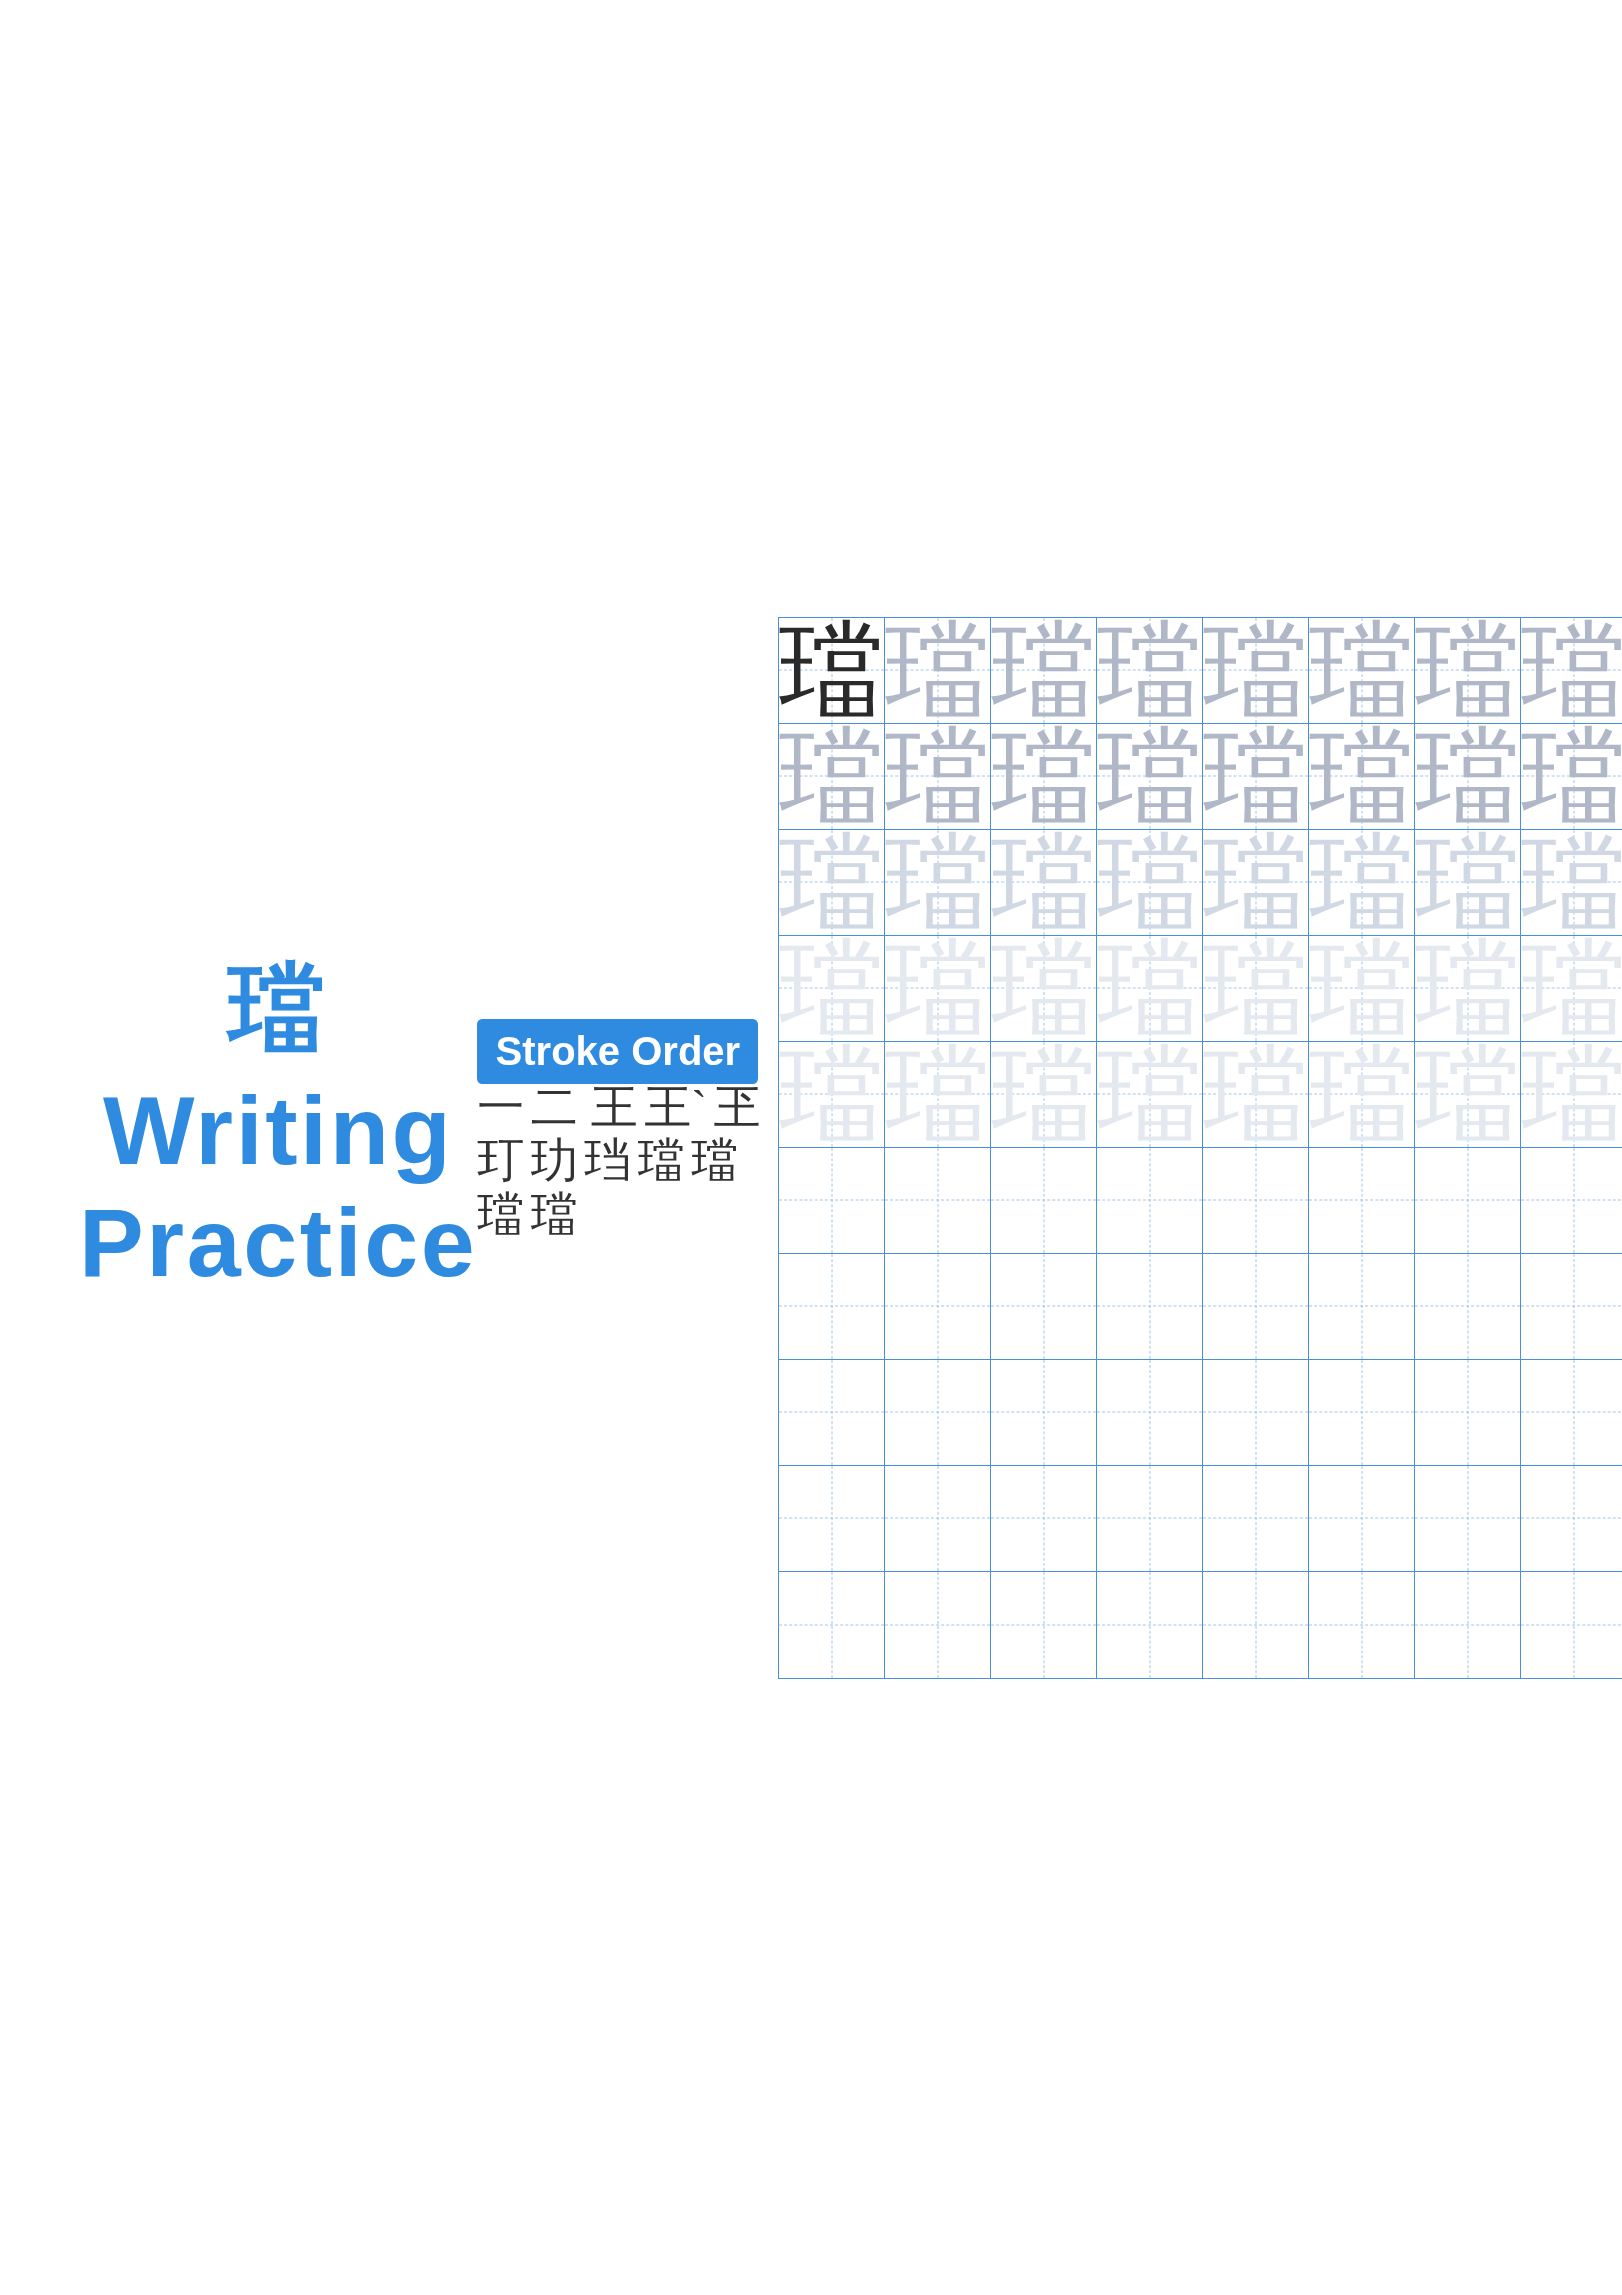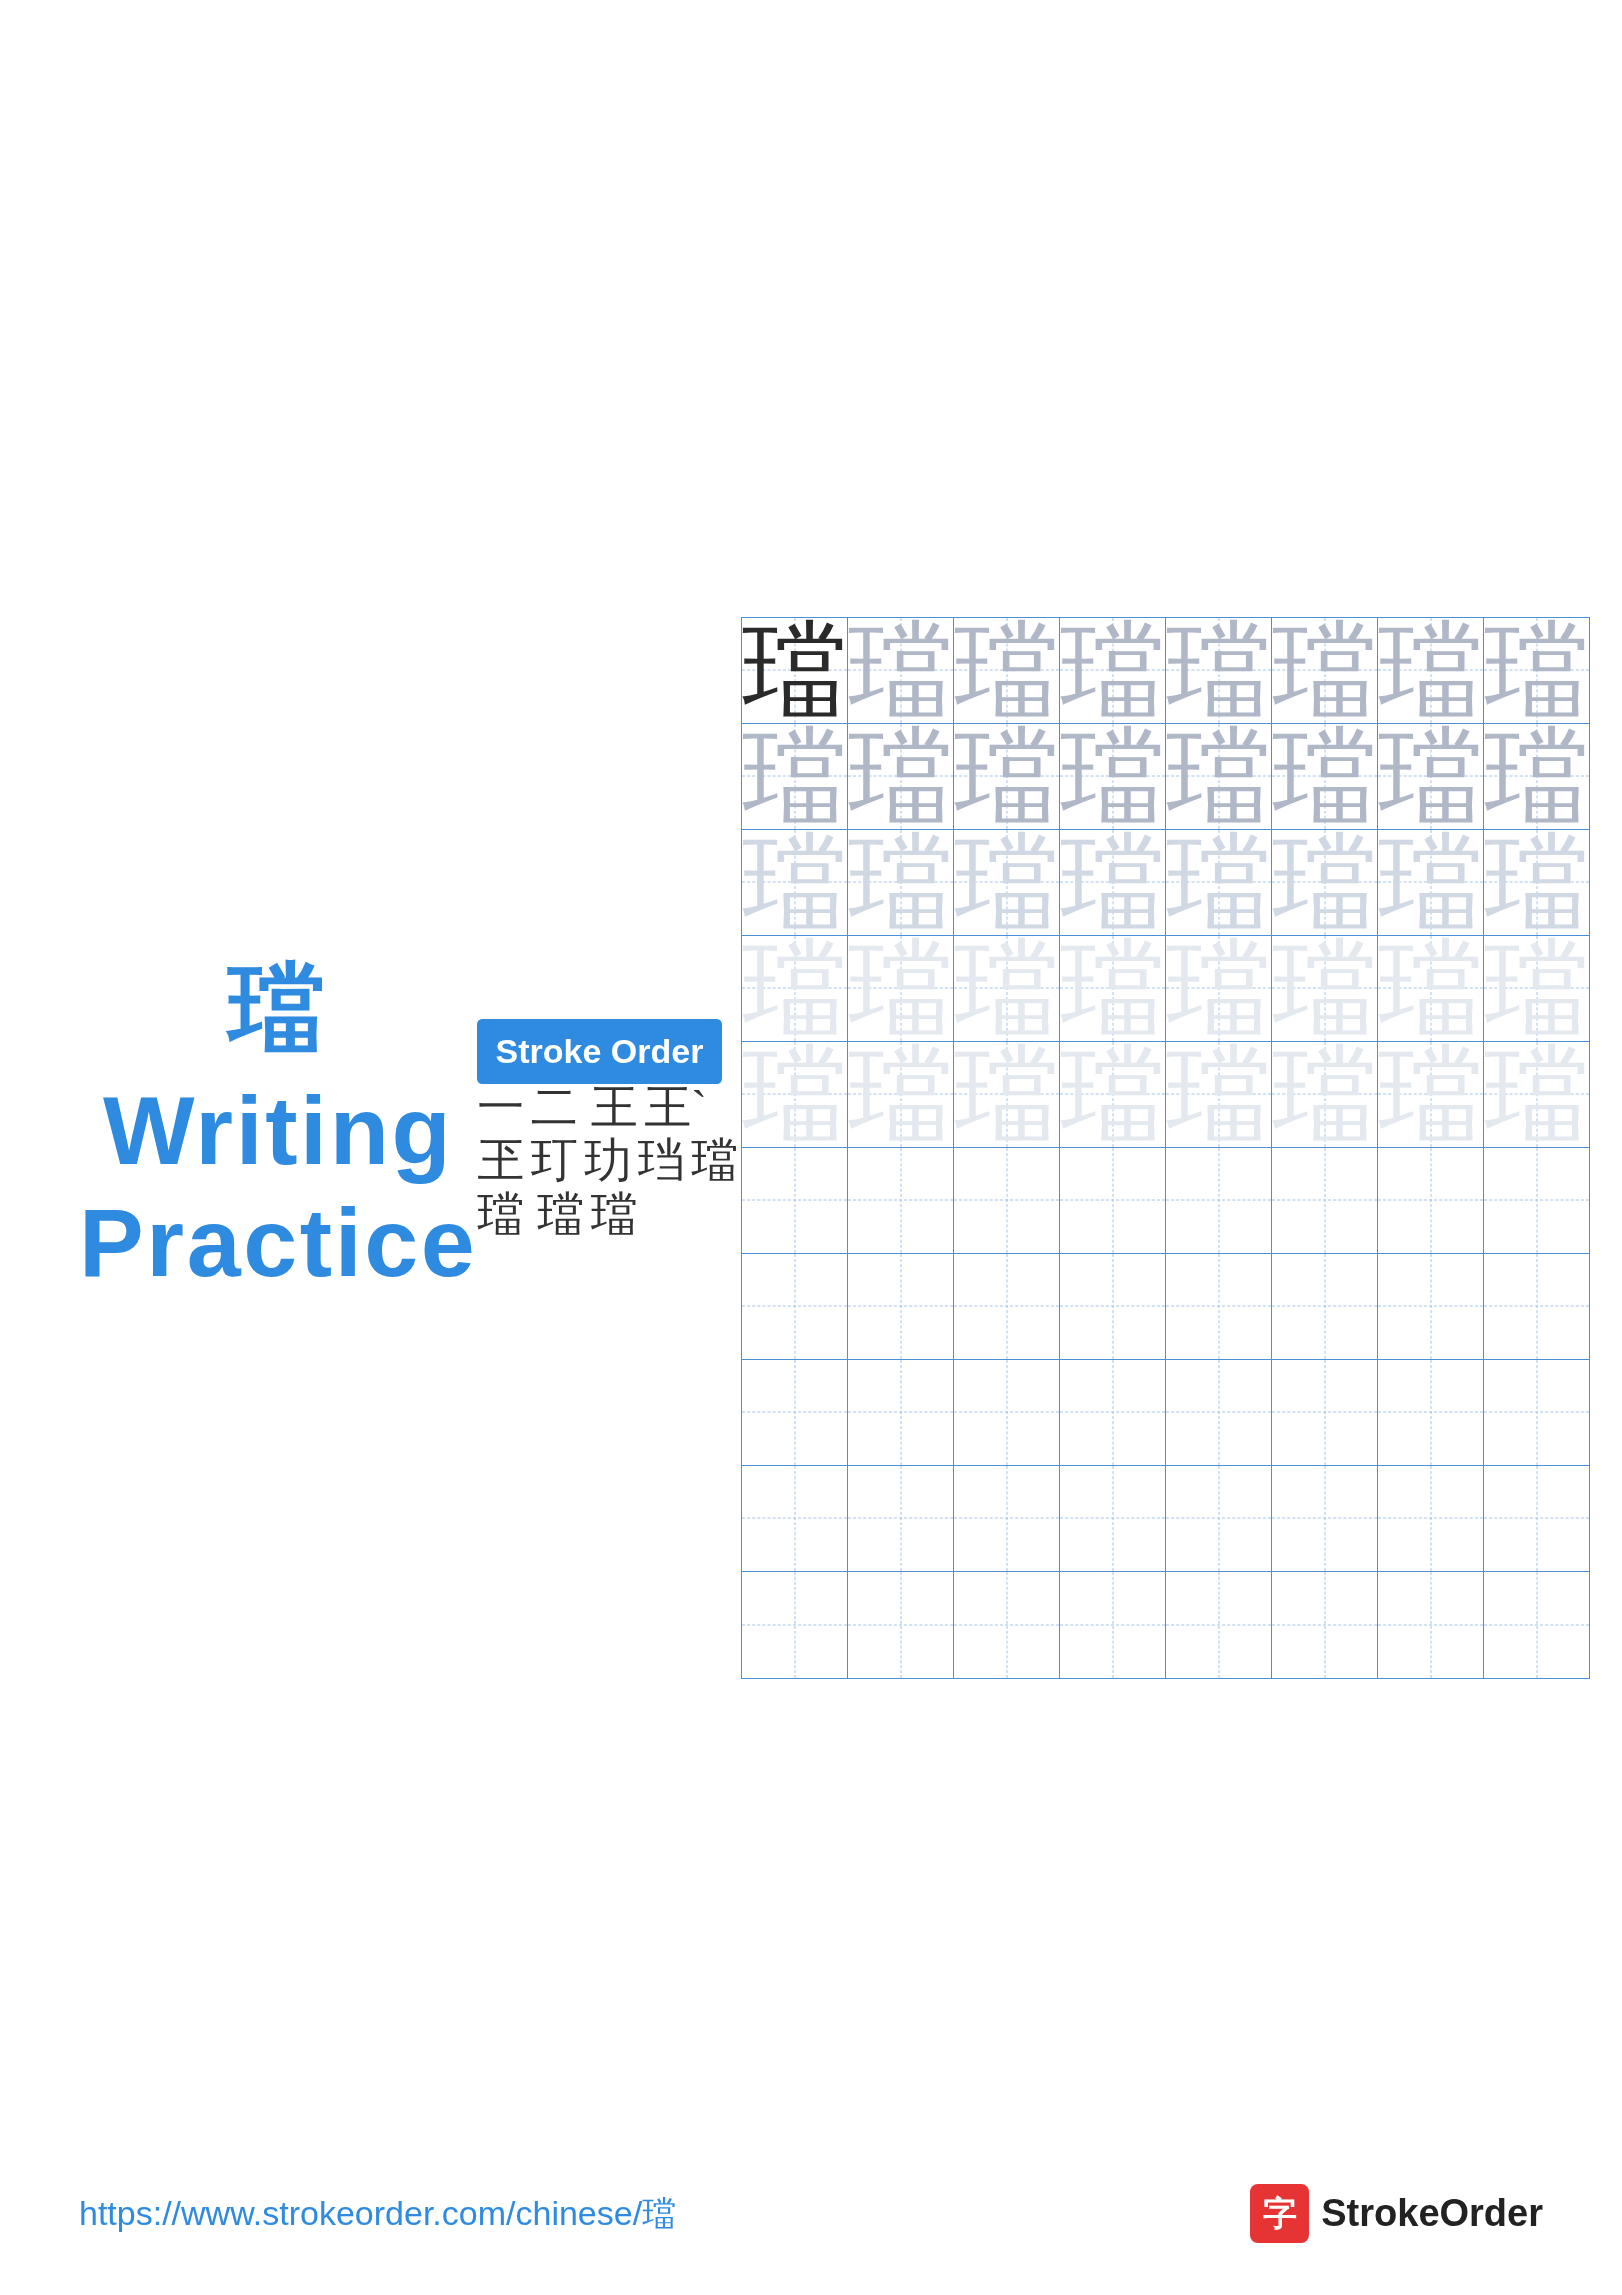--- a/index.html
+++ b/index.html
@@ -35,21 +35,21 @@
       align-items: flex-start;
       flex-wrap: wrap;
       width: 100%;
       margin-bottom: 39px;
       gap: 0;
     }
 
     .stroke-order-badge {
       background: #2e8bdf;
       color: #fff;
-      font-size: 34px;
+      font-size: 40px;
       font-weight: bold;
       padding: 6.5px 18.3px;
       border-radius: 5.2px;
       margin-right: 19.6px;
       white-space: nowrap;
       height: 65px;
       display: flex;
       align-items: center;
     }
 
@@ -403,24 +403,15 @@
       <div class="grid-cell"></div>
       <div class="grid-cell"></div>
       <div class="grid-cell"></div>
       <div class="grid-cell"></div>
       <div class="grid-cell"></div>
       <div class="grid-cell"></div>
     </div>
 
   </div>
 
-  <div class="footer">
-    <span class="footer-url">https://www.strokeorder.com/chinese/璫</span>
-    <div class="footer-logo">
-      <div class="footer-logo-icon">
-        <span>字</span>
-      </div>
-      <span class="footer-logo-text">StrokeOrder</span>
-    </div>
-  </div>
 
 </div>
 
 
 </body></html>

